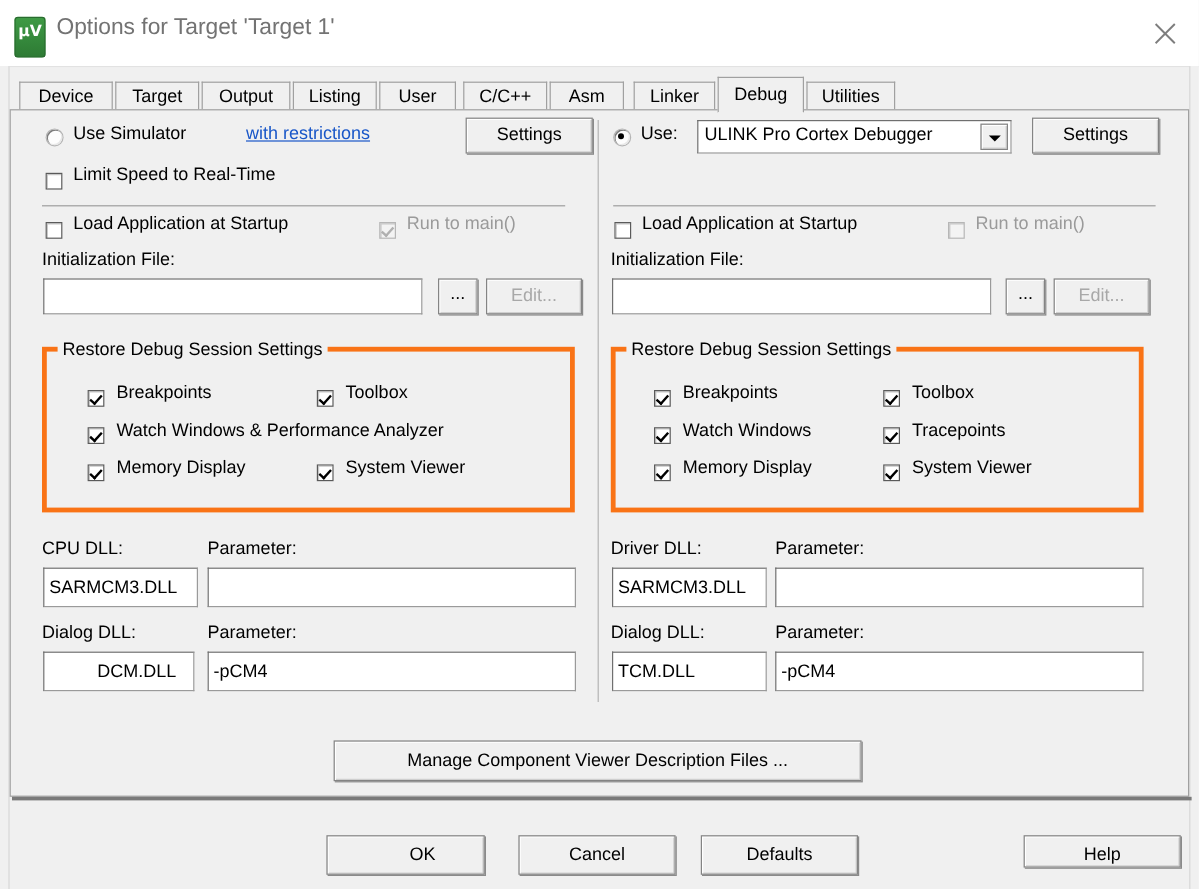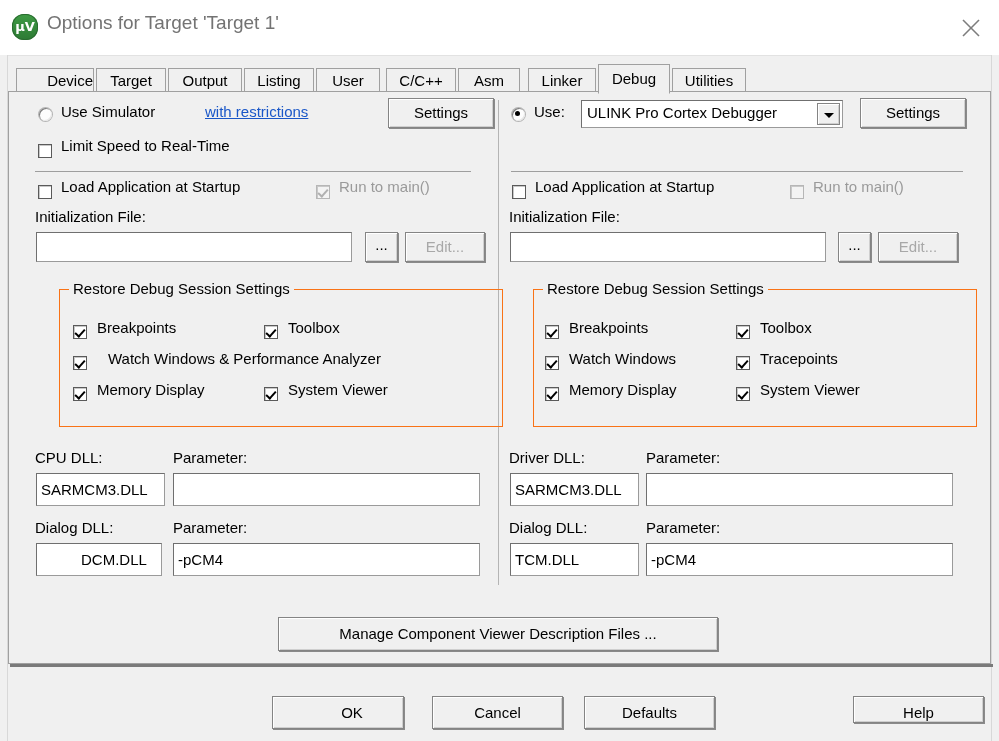--- a/index.html
+++ b/index.html
@@ -15,22 +15,22 @@
     background: #f0f0f0;
     box-sizing: border-box;
   }
   
   #titlebar {
     position: absolute; left: 0; top: 0; width: 999px; height: 55px;
     background: #ffffff;
     border-bottom: 1px solid #e2e2e2;
   }
   #app-icon {
-    position: absolute; left: 12px; top: 14px; width: 26px; height: 26px;
-    border-radius: 12px;
+    position: absolute; left: 12px; top: 14px; width: 26px; height: 34px;
+    border-radius: 3px;
     background: linear-gradient(180deg,#3f9b45 0%,#2d7a34 100%);
     box-shadow: inset 0 0 0 1px #2a6b30;
   }
   #app-icon .glyph {
     position: absolute; left: 0; top: 0; width: 26px; height: 26px;
     color: #ffffff; font-size: 13px; line-height: 26px; text-align: center;
     font-family: "DejaVu Sans", sans-serif; font-weight: bold;
   }
   #title-text {
     position: absolute; left: 47px; top: 12px;
@@ -180,23 +180,22 @@
     box-sizing: border-box;
   }
   .combo .carrow::after {
     content: ""; position: absolute; left: 6px; top: 9px;
     border-left: 5px solid transparent; border-right: 5px solid transparent;
     border-top: 5px solid #000;
   }
 
   .groupbox {
     position: absolute;
-    border: 1px solid #f97316;
-    box-sizing: border-box;
-    margin-left: 24px;
+    border: 4px solid #f97316;
+    box-sizing: border-box;
   }
   .groupbox .gtitle {
     position: absolute; left: 9px; top: -10px;
     background: #f0f0f0; padding: 0 4px;
     font-size: 15px; color: #000; white-space: nowrap;
   }
 
   .link {
     position: absolute; font-size: 15px; color: #1a57c8;
     text-decoration: underline; white-space: nowrap; cursor: pointer;
@@ -217,21 +216,21 @@
         <line x1="2" y1="2" x2="18" y2="18" stroke="#7d7d7d" stroke-width="1.6"></line>
         <line x1="18" y1="2" x2="2" y2="18" stroke="#7d7d7d" stroke-width="1.6"></line>
       </svg>
     </div>
   </div>
 
   <div id="left-strip"></div>
   <div id="right-strip"></div>
 
   <div id="tabstrip">
-    <div class="tab" style="left:8px;  width:78px;text-align:right;">Device</div>
+    <div class="tab" style="left:8px;  width:78px;">Device</div>
     <div class="tab" style="left:88px; width:70px;">Target</div>
     <div class="tab" style="left:160px;width:74px;">Output</div>
     <div class="tab" style="left:236px;width:70px;">Listing</div>
     <div class="tab" style="left:308px;width:64px;">User</div>
     <div class="tab" style="left:378px;width:70px;">C/C++</div>
     <div class="tab" style="left:450px;width:62px;">Asm</div>
     <div class="tab" style="left:520px;width:68px;">Linker</div>
     <div class="tab active" style="left:590px;width:72px;text-align:center;">Debug</div>
     <div class="tab" style="left:664px;width:74px;">Utilities</div>
   </div>
@@ -261,21 +260,21 @@
     <div class="btn disabled" style="left:396px; top:140px; width:80px; height:30px; line-height:28px;">Edit...</div>
 
     <div class="groupbox" style="left:26px; top:197px; width:444px; height:138px;">
       <div class="gtitle">Restore Debug Session Settings</div>
     </div>
     <div class="cbox checked" style="left:64px; top:233px;"></div>
     <div class="lbl" style="left:88px; top:227px;">Breakpoints</div>
     <div class="cbox checked" style="left:255px; top:233px;"></div>
     <div class="lbl" style="left:279px; top:227px;">Toolbox</div>
     <div class="cbox checked" style="left:64px; top:264px;"></div>
-    <div class="lbl" style="left:99px; top:258px;text-align:right;">Watch Windows &amp; Performance Analyzer</div>
+    <div class="lbl" style="left:88px; top:258px;text-align:right;">Watch Windows &amp; Performance Analyzer</div>
     <div class="cbox checked" style="left:64px; top:295px;"></div>
     <div class="lbl" style="left:88px; top:289px;">Memory Display</div>
     <div class="cbox checked" style="left:255px; top:295px;"></div>
     <div class="lbl" style="left:279px; top:289px;">System Viewer</div>
 
     <div class="lbl" style="left:26px; top:357px;">CPU DLL:</div>
     <div class="lbl" style="left:164px; top:357px;">Parameter:</div>
     <div class="tfield" style="left:27px; top:381px; width:129px; height:33px; line-height:31px;">SARMCM3.DLL</div>
     <div class="tfield" style="left:164px; top:381px; width:307px; height:33px; line-height:31px;"></div>
 

